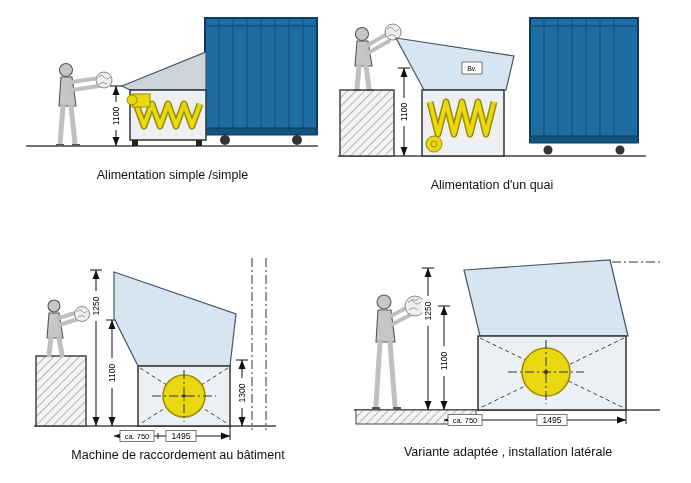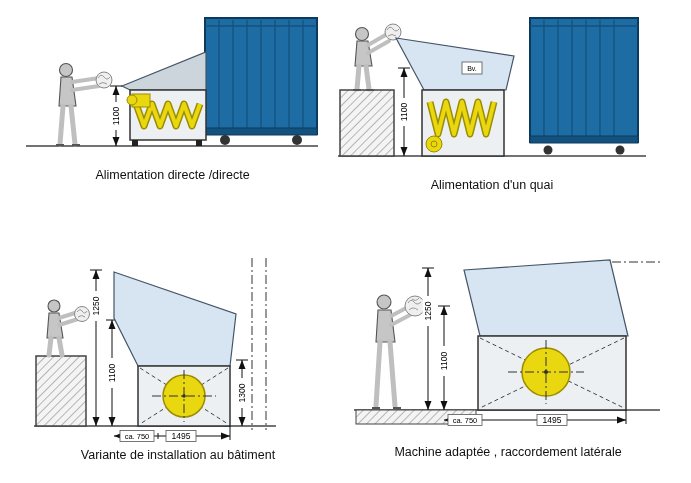--- a/index.html
+++ b/index.html
@@ -94,21 +94,21 @@
         <path class="paper-squiggle" d="M-5,4 q4,-3 8,0"></path>
       </g>
 
       <g>
         <line class="dim-tick" x1="90" y1="78" x2="102" y2="78"></line>
         <line class="dim-line" x1="96" y1="78" x2="96" y2="138" marker-start="url(#arrA)" marker-end="url(#arrA)"></line>
         <rect class="label-bg" x="90.5" y="94" width="11" height="28"></rect>
         <text class="dim-text" x="96" y="111" text-anchor="middle" transform="rotate(-90 96 108)">1100</text>
       </g>
     </svg>
-    <div class="caption">Alimentation directe /directe</div>
+    <div class="caption">Alimentation simple /simple</div>
   </div>
 
   <div class="panel" style="left:332px; top:4px; width:320px;">
     <svg width="320" height="172" viewBox="0 0 320 172">
       <defs>
         <marker id="arrB" markerWidth="10" markerHeight="10" refX="9" refY="5" orient="auto-start-reverse" markerUnits="userSpaceOnUse">
           <path d="M0,1.5 L9,5 L0,8.5 Z" fill="#111"></path>
         </marker>
         <pattern id="hatchB" width="6" height="6" patternUnits="userSpaceOnUse" patternTransform="rotate(45)">
           <rect width="6" height="6" fill="#f4f4f4"></rect>
@@ -249,21 +249,21 @@
       <g>
         <line class="dim-tick" x1="202" y1="180" x2="202" y2="194"></line>
         <line class="dim-line" x1="86" y1="190" x2="202" y2="190" marker-start="url(#arrC)" marker-end="url(#arrC)"></line>
         <line class="dim-tick" x1="130" y1="187" x2="130" y2="193"></line>
         <rect x="92" y="184.5" width="34" height="11" class="label-box"></rect>
         <text class="dim-text-sm" x="109" y="193" text-anchor="middle">ca. 750</text>
         <rect x="138" y="184.5" width="30" height="11" class="label-box"></rect>
         <text class="dim-text" x="153" y="193" text-anchor="middle">1495</text>
       </g>
     </svg>
-    <div class="caption">Variante de installation au bâtiment</div>
+    <div class="caption">Machine de raccordement au bâtiment</div>
   </div>
 
   <div class="panel" style="left:348px; top:238px; width:320px;">
     <svg width="320" height="205" viewBox="0 0 320 205">
       <defs>
         <marker id="arrD" markerWidth="10" markerHeight="10" refX="9" refY="5" orient="auto-start-reverse" markerUnits="userSpaceOnUse">
           <path d="M0,1.5 L9,5 L0,8.5 Z" fill="#111"></path>
         </marker>
         <pattern id="hatchD" width="6" height="6" patternUnits="userSpaceOnUse" patternTransform="rotate(45)">
           <rect width="6" height="6" fill="#f4f4f4"></rect>
@@ -320,16 +320,16 @@
       <g>
         <line class="dim-tick" x1="278" y1="172" x2="278" y2="186"></line>
         <line class="dim-line" x1="96" y1="182" x2="278" y2="182" marker-start="url(#arrD)" marker-end="url(#arrD)"></line>
         <line class="dim-tick" x1="130" y1="179" x2="130" y2="185"></line>
         <rect x="100" y="176.5" width="34" height="11" class="label-box"></rect>
         <text class="dim-text-sm" x="117" y="185" text-anchor="middle">ca. 750</text>
         <rect x="189" y="176.5" width="30" height="11" class="label-box"></rect>
         <text class="dim-text" x="204" y="185" text-anchor="middle">1495</text>
       </g>
     </svg>
-    <div class="caption">Machine adaptée , raccordement latérale</div>
+    <div class="caption">Variante adaptée , installation latérale</div>
   </div>
 
 </div>
 
 </body></html>

